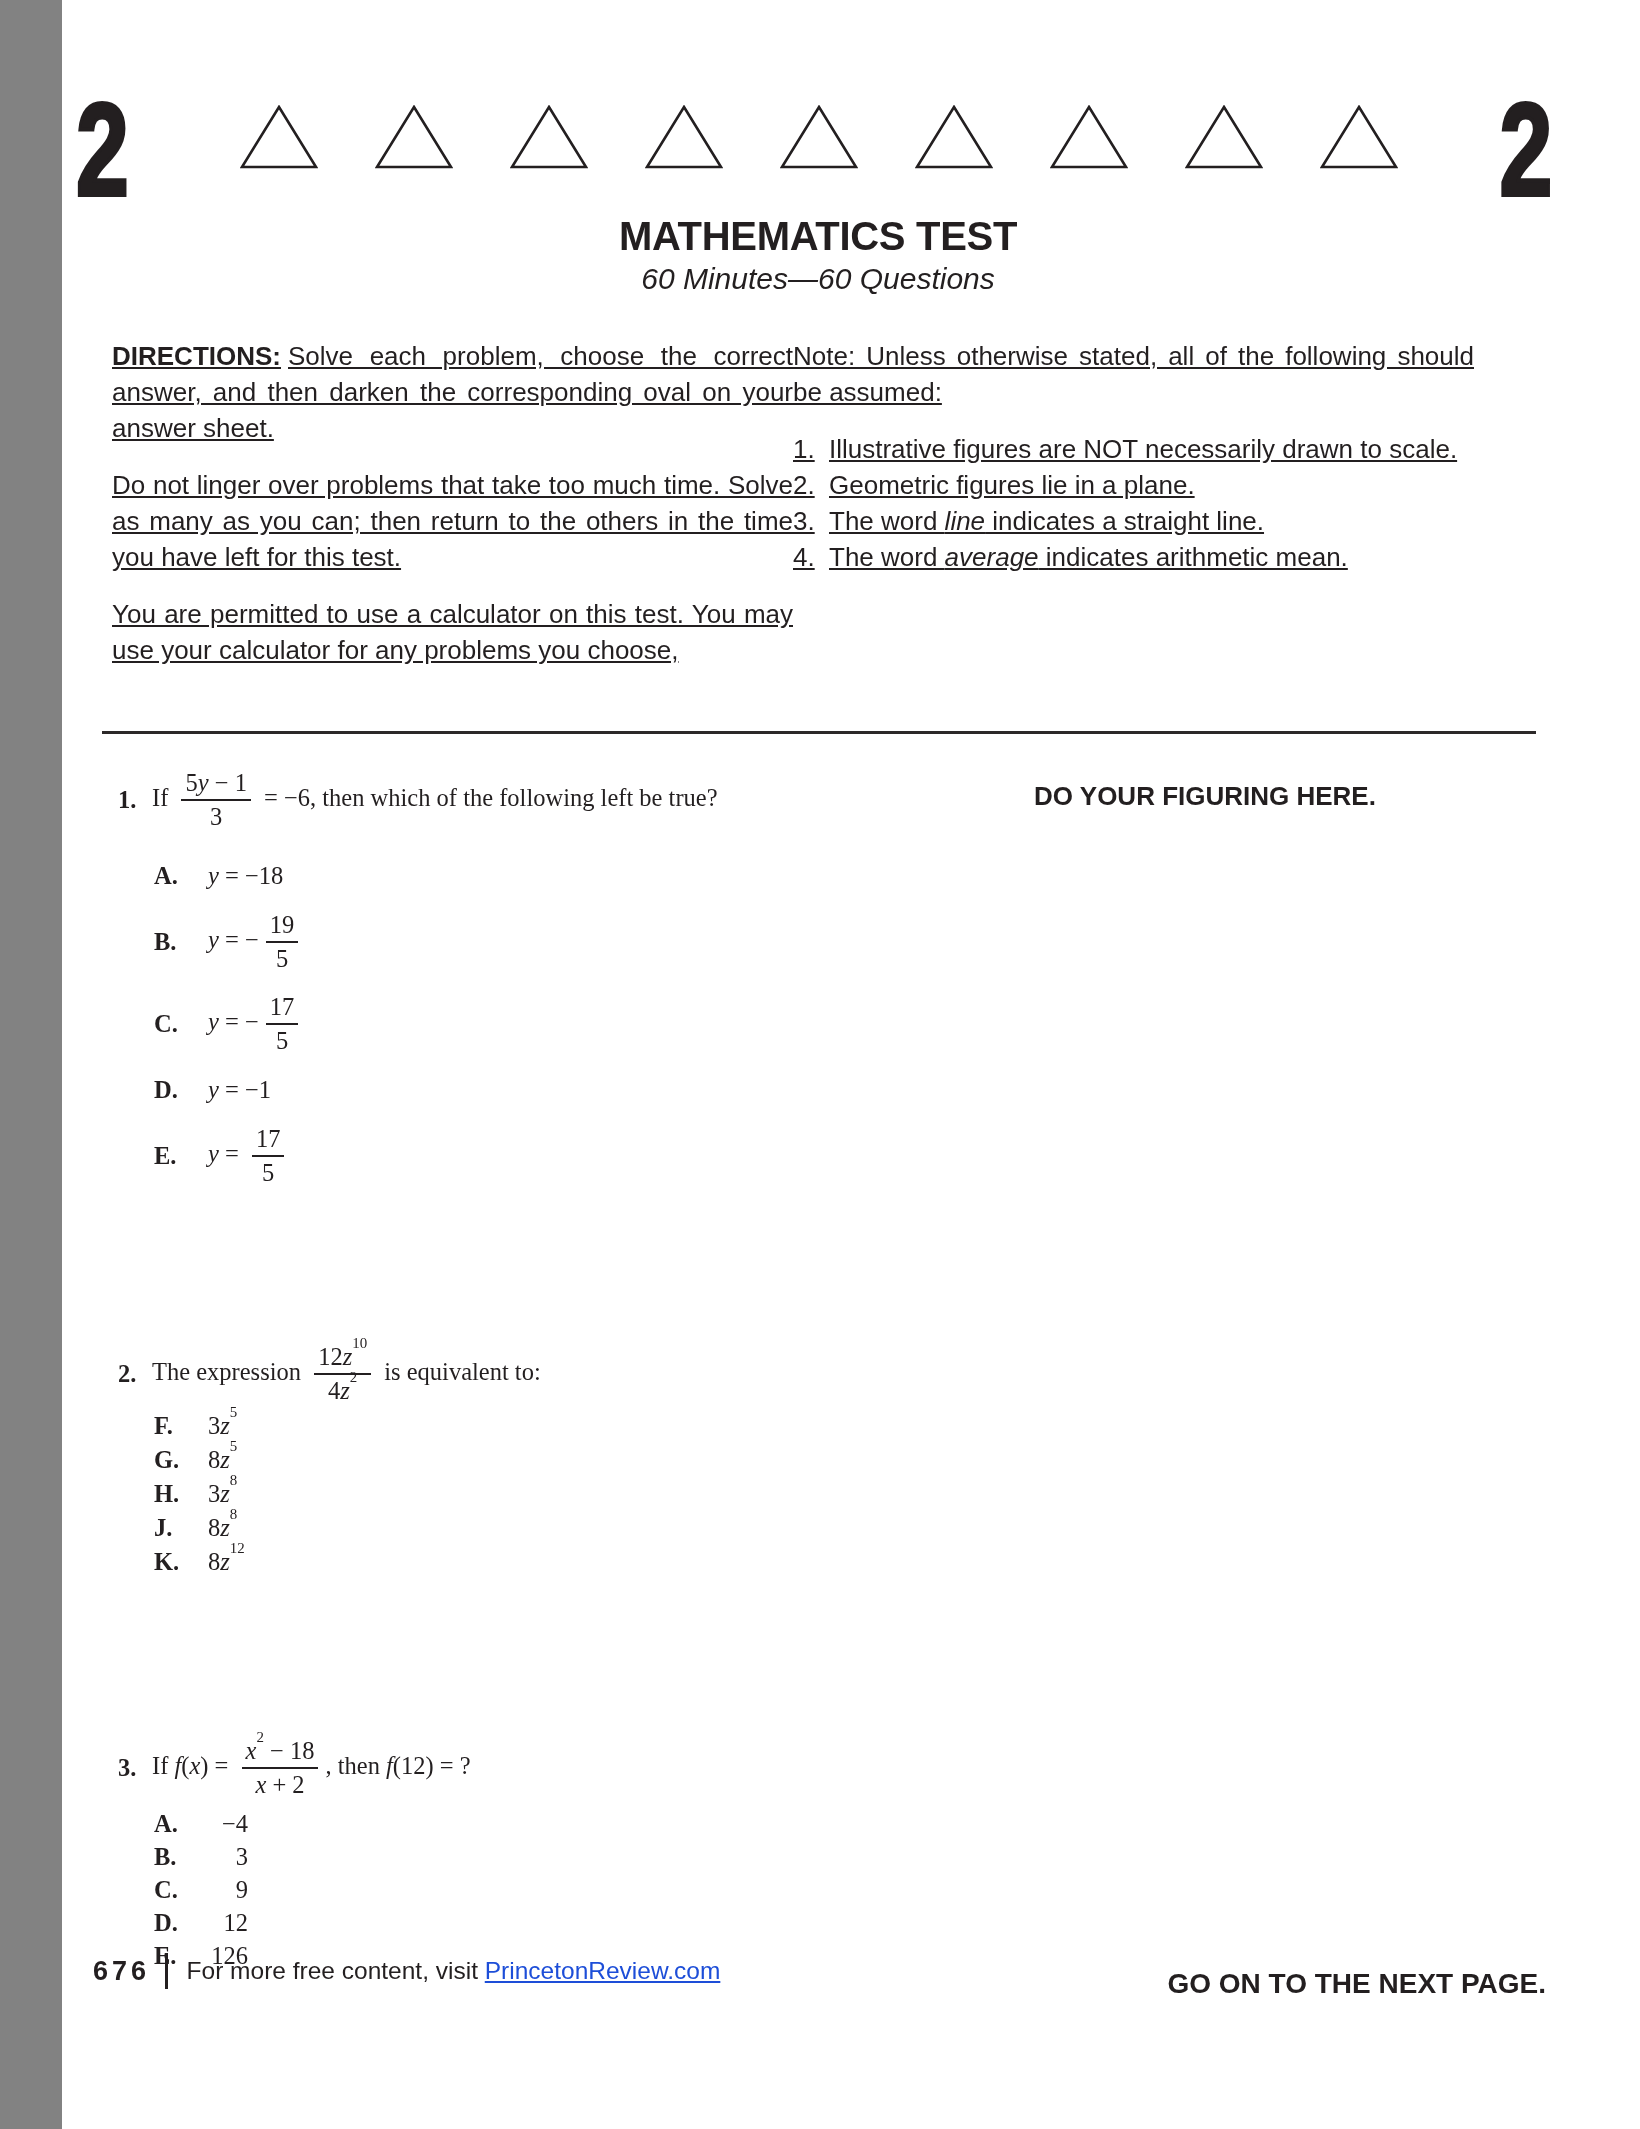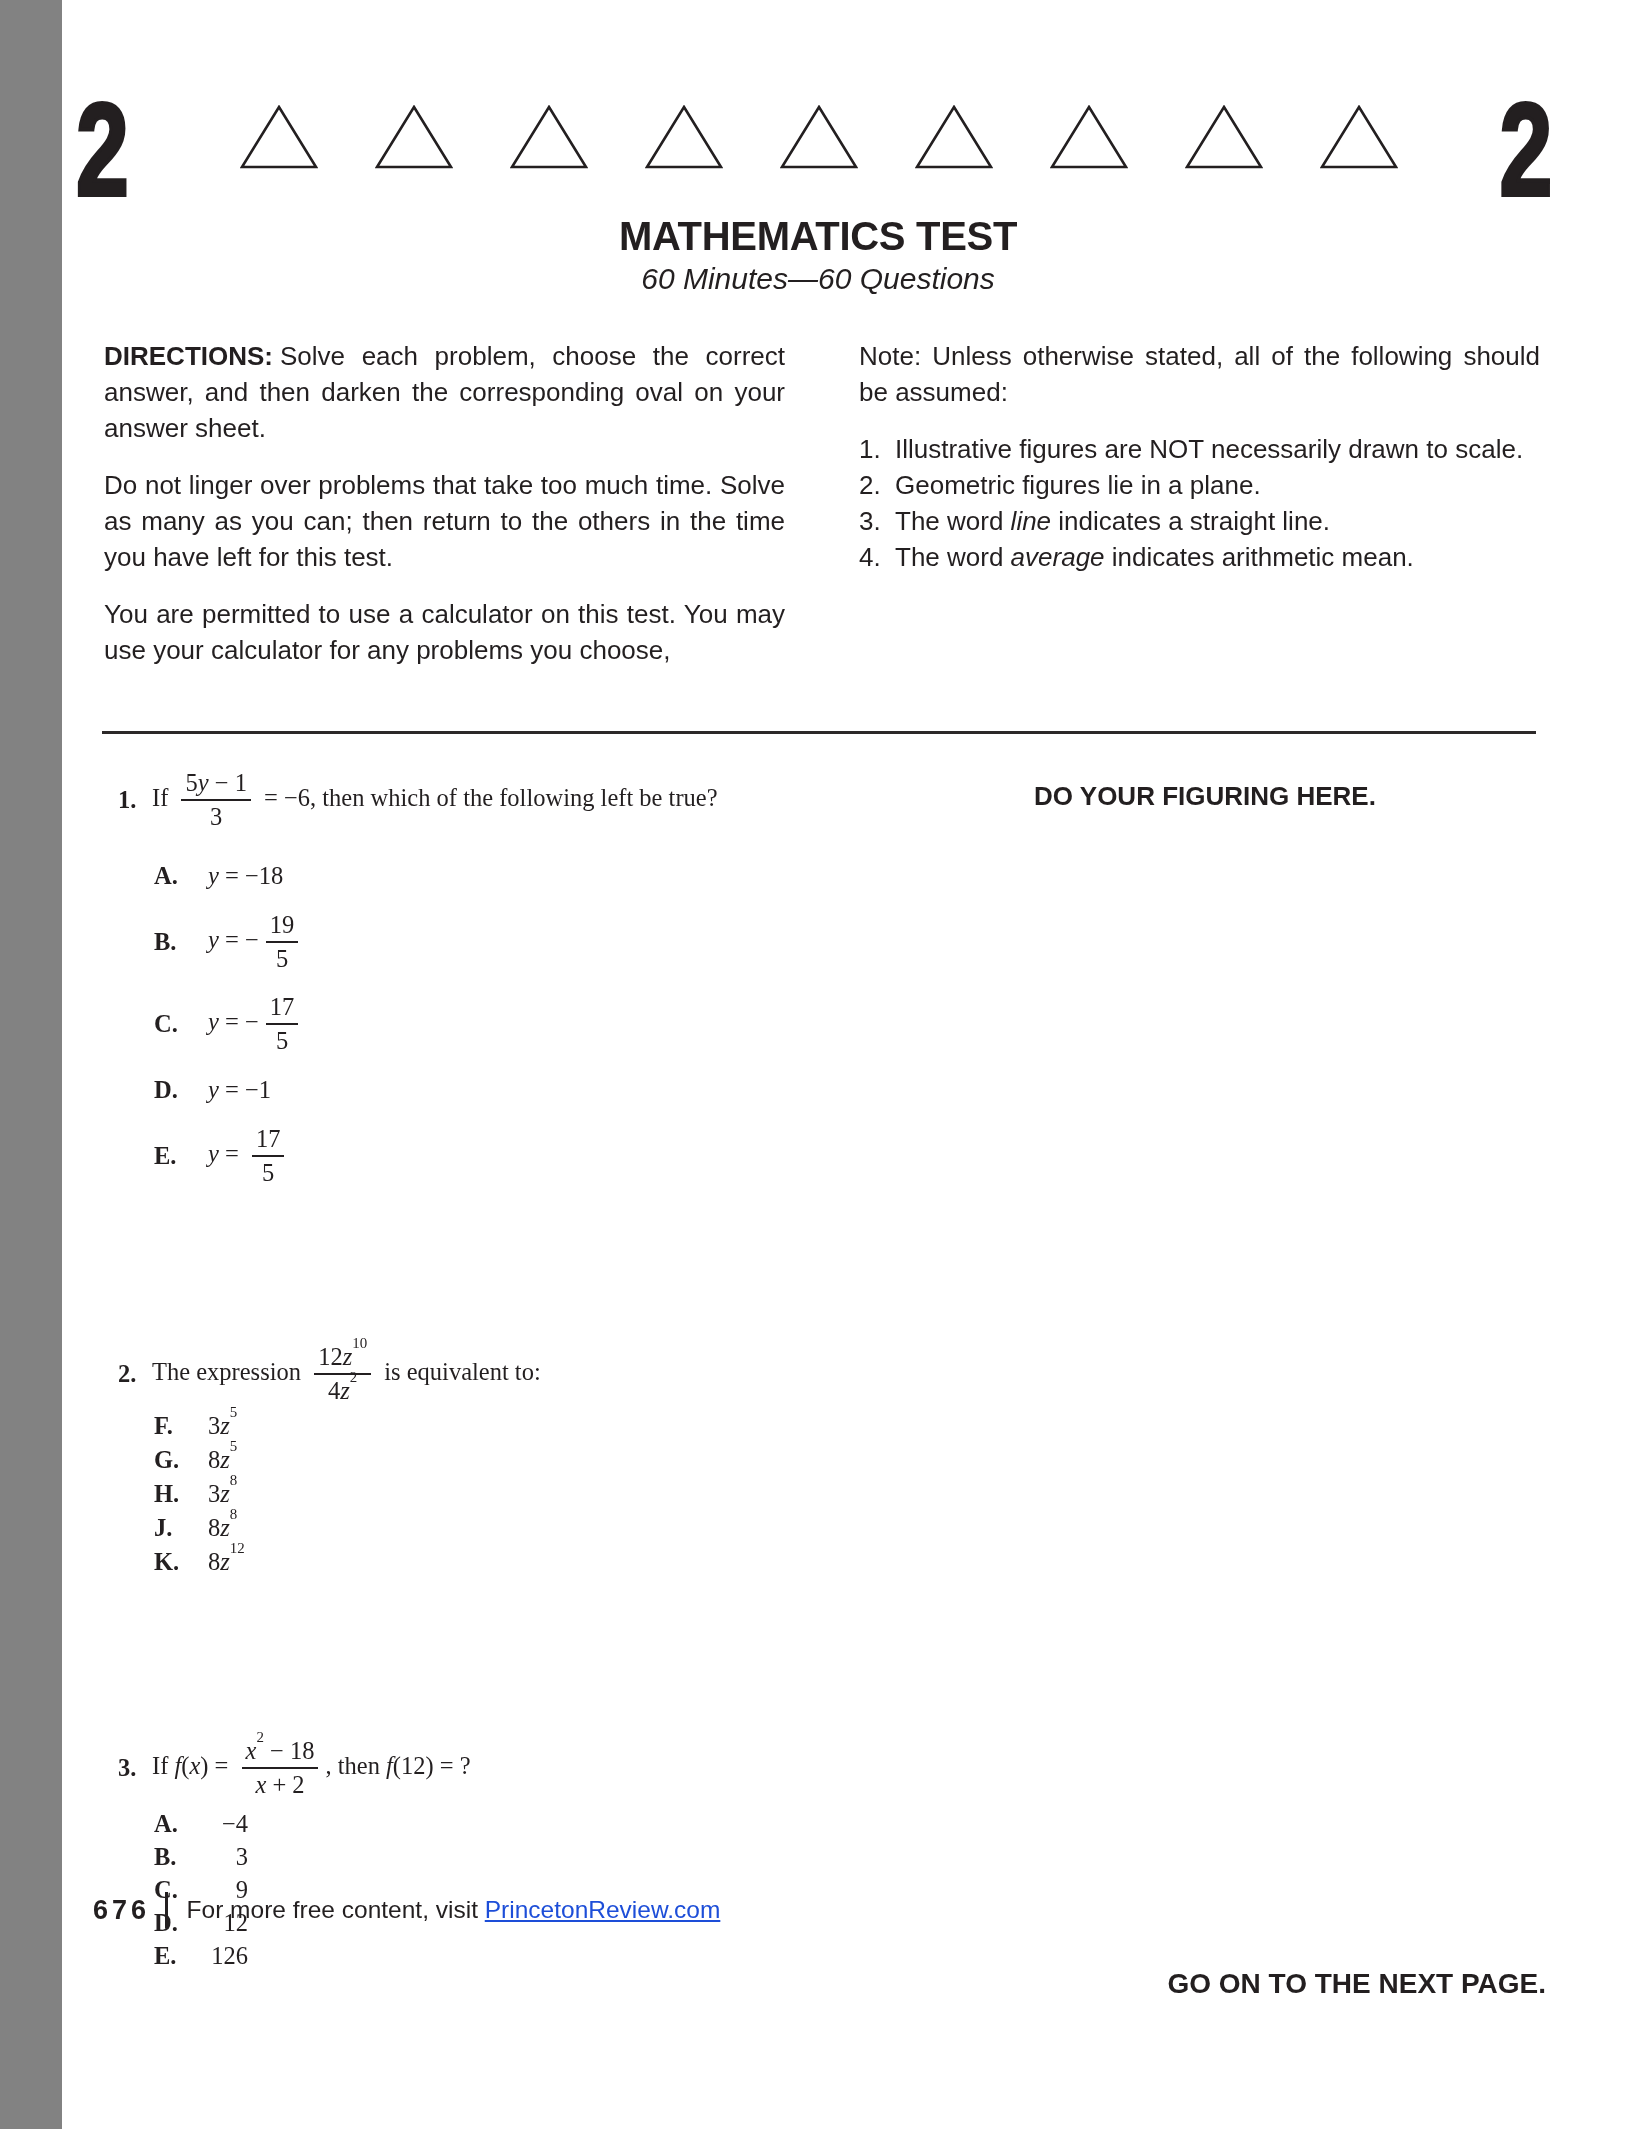--- a/index.html
+++ b/index.html
@@ -25,21 +25,21 @@
     display:flex;justify-content:space-between;align-items:center;}
   .tri{width:78px;height:64px;display:block;}
   .tri polygon{fill:none;stroke:#231f20;stroke-width:2.6;}
 
   .page-title{position:absolute;left:100px;top:214px;width:1436px;text-align:center;
     font-size:40px;font-weight:bold;letter-spacing:-0.3px;}
   .page-subtitle{position:absolute;left:100px;top:262px;width:1436px;text-align:center;
     font-size:30px;font-style:italic;}
 
   
-  .directions{position:absolute;left:104px;top:338px;width:1436px;display:flex;gap:74px;}
+  .directions{position:absolute;left:112px;top:338px;width:1436px;display:flex;text-decoration:underline;}
   .dcol{width:681px;font-size:26px;line-height:36px;text-align:justify;}
   .dcol p{margin:0 0 21px 0;}
   .dcol p:last-child{margin-bottom:0;}
   .dlead{font-weight:bold;margin-right:7px;}
   .note{display:flex;margin:0;}
   .note .nnum{width:36px;flex:none;}
   .note .ntext{flex:1;text-align:justify;}
 
   .rule{position:absolute;left:102px;top:731px;width:1434px;height:3px;background:#2c2929;}
   .figuring{position:absolute;left:880px;top:781px;width:650px;text-align:center;
@@ -63,21 +63,21 @@
   
   .frac{display:inline-block;vertical-align:middle;text-align:center;margin:0 7px;}
   .frac .num{display:block;padding:0 4px 3px 4px;line-height:26px;}
   .frac .den{display:block;border-top:2.2px solid #231f20;padding:3px 4px 0 4px;line-height:26px;}
   .m i{font-style:italic;}
   .m sup{font-size:61%;line-height:0;position:relative;top:-0.52em;}
 
   .go-on{position:absolute;right:94px;top:1932px;font-size:28px;font-weight:bold;text-align:right;margin-top:36px;}
 
   
-  .footer{position:absolute;left:93px;top:1892px;display:flex;align-items:center;}
+  .footer{position:absolute;left:93px;top:1953px;display:flex;align-items:center;}
   .fnum{font-size:27px;font-weight:bold;letter-spacing:4px;}
   .fdiv{width:2.5px;height:36px;background:#231f20;margin:0 19px 0 15px;}
   .ftext{font-size:24.5px;}
   .ftext a{color:#1d4ed8;text-decoration:underline;}
 </style>
 </head>
 <body>
 
 <div class="strip"></div>
 

